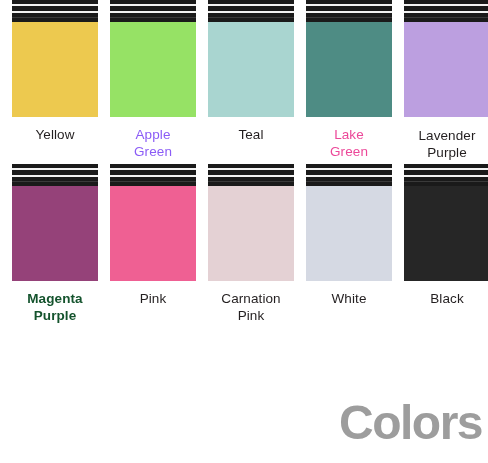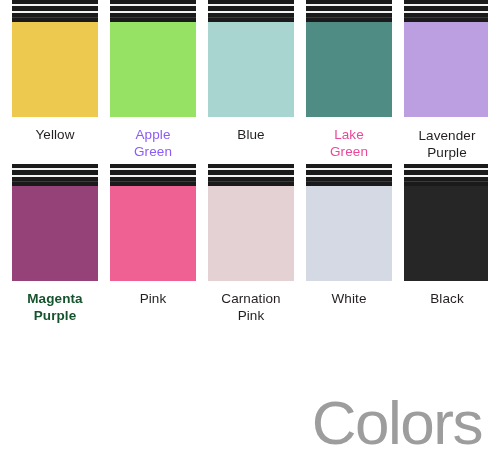--- a/index.html
+++ b/index.html
@@ -97,23 +97,23 @@
     text-align: center;
     letter-spacing: 0.1px;
     white-space: pre-line;
   }
 
   
   .wordmark {
     position: absolute;
     right: 6px;
     bottom: 3px;
-    font-size: 62px;
+    font-size: 48px;
     line-height: 74px;
-    font-weight: 400;
+    font-weight: 700;
     color: #9d9d9d;
     letter-spacing: -1.5px;
     font-family: "Liberation Sans", sans-serif;
     user-select: none;
   }
 </style>
 </head>
 <body>
 
 <div id="board" style="background: rgb(255, 255, 255);">
@@ -144,21 +144,21 @@
       </div>
       <div class="swatch-cell">
         <div class="bag">
           <div class="bag-seal" style="background: rgb(26, 26, 26);">
             <div class="stripe s1" style="background: rgb(242, 242, 242);"></div>
             <div class="stripe s2" style="background: rgb(242, 242, 242);"></div>
             <div class="stripe s3"></div>
           </div>
           <div class="bag-body" style="background: rgb(169, 213, 208);"></div>
         </div>
-        <div class="swatch-label" style="color: rgb(35, 31, 32);">Blue</div>
+        <div class="swatch-label" style="color: rgb(35, 31, 32);">Teal</div>
       </div>
       <div class="swatch-cell">
         <div class="bag">
           <div class="bag-seal" style="background: rgb(26, 26, 26);">
             <div class="stripe s1" style="background: rgb(242, 242, 242);"></div>
             <div class="stripe s2" style="background: rgb(242, 242, 242);"></div>
             <div class="stripe s3"></div>
           </div>
           <div class="bag-body" style="background: rgb(78, 140, 132);"></div>
         </div>

